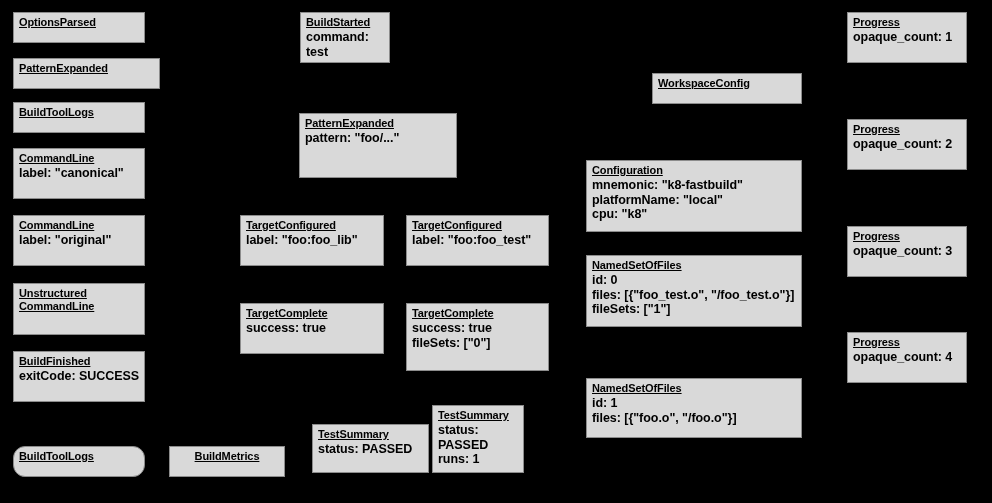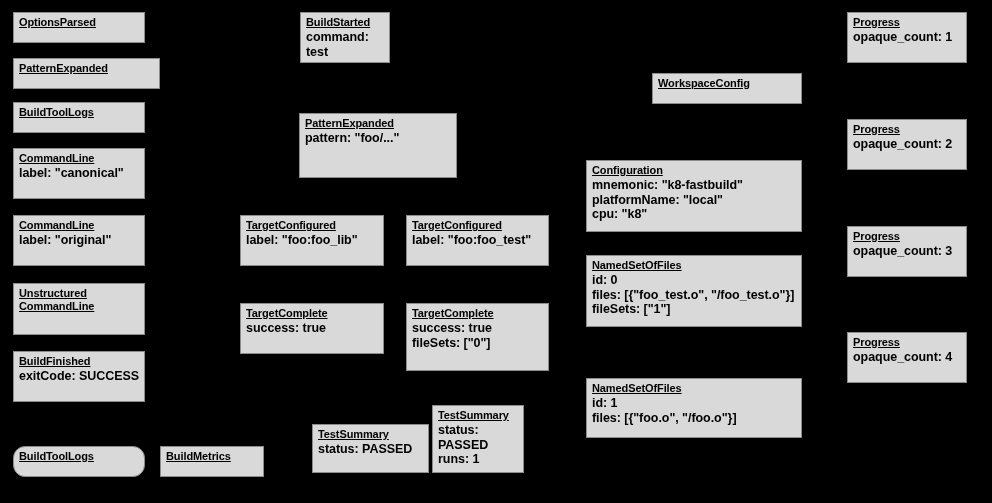--- a/index.html
+++ b/index.html
@@ -65,21 +65,21 @@
       <div class="node-title">Unstructured
 CommandLine</div>
     </div>
     <div class="node" style="left: 13px; top: 351px; width: 132px; height: 51px;">
       <div class="node-title">BuildFinished</div>
       <div class="node-props">exitCode: SUCCESS</div>
     </div>
     <div class="node" style="left: 13px; top: 446px; width: 132px; height: 31px; border-radius: 12px;">
       <div class="node-title">BuildToolLogs</div>
     </div>
-    <div class="node" style="left: 160px; top: 446px; width: 104px; height: 31px;">
+    <div class="node" style="left: 169px; top: 446px; width: 116px; height: 31px; text-align: center;">
       <div class="node-title">BuildMetrics</div>
     </div>
     <div class="node" style="left: 300px; top: 12px; width: 90px; height: 51px;">
       <div class="node-title">BuildStarted</div>
       <div class="node-props">command: test</div>
     </div>
     <div class="node" style="left: 299px; top: 113px; width: 158px; height: 65px;">
       <div class="node-title">PatternExpanded</div>
       <div class="node-props">pattern: "foo/..."</div>
     </div>

